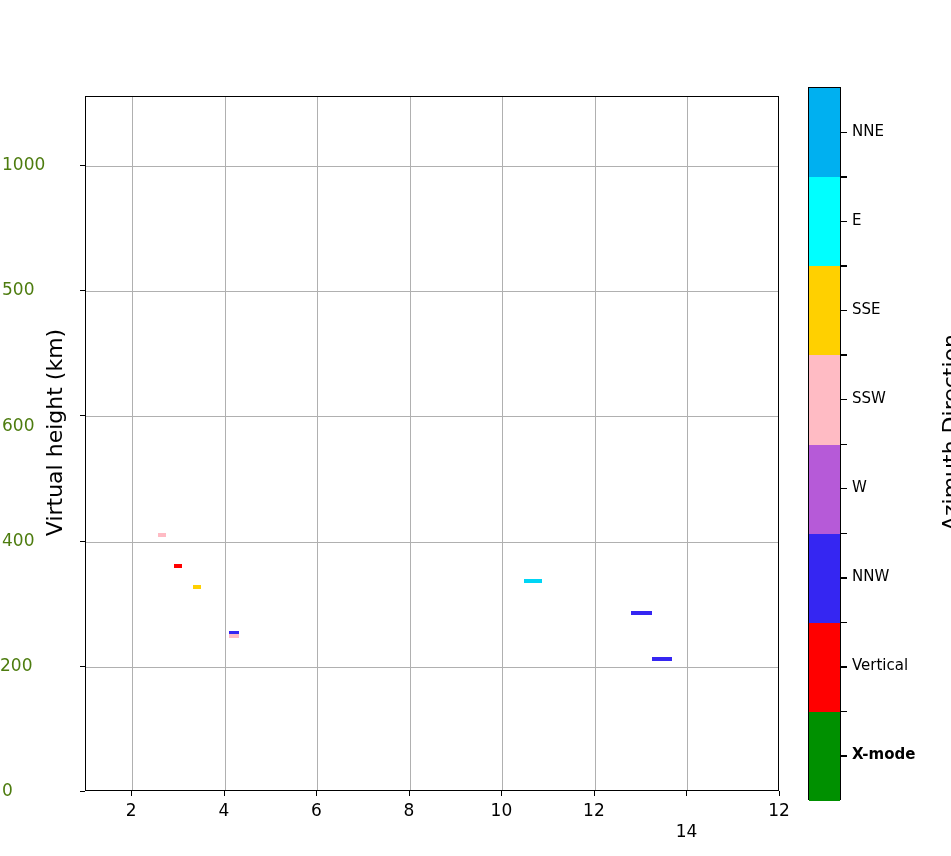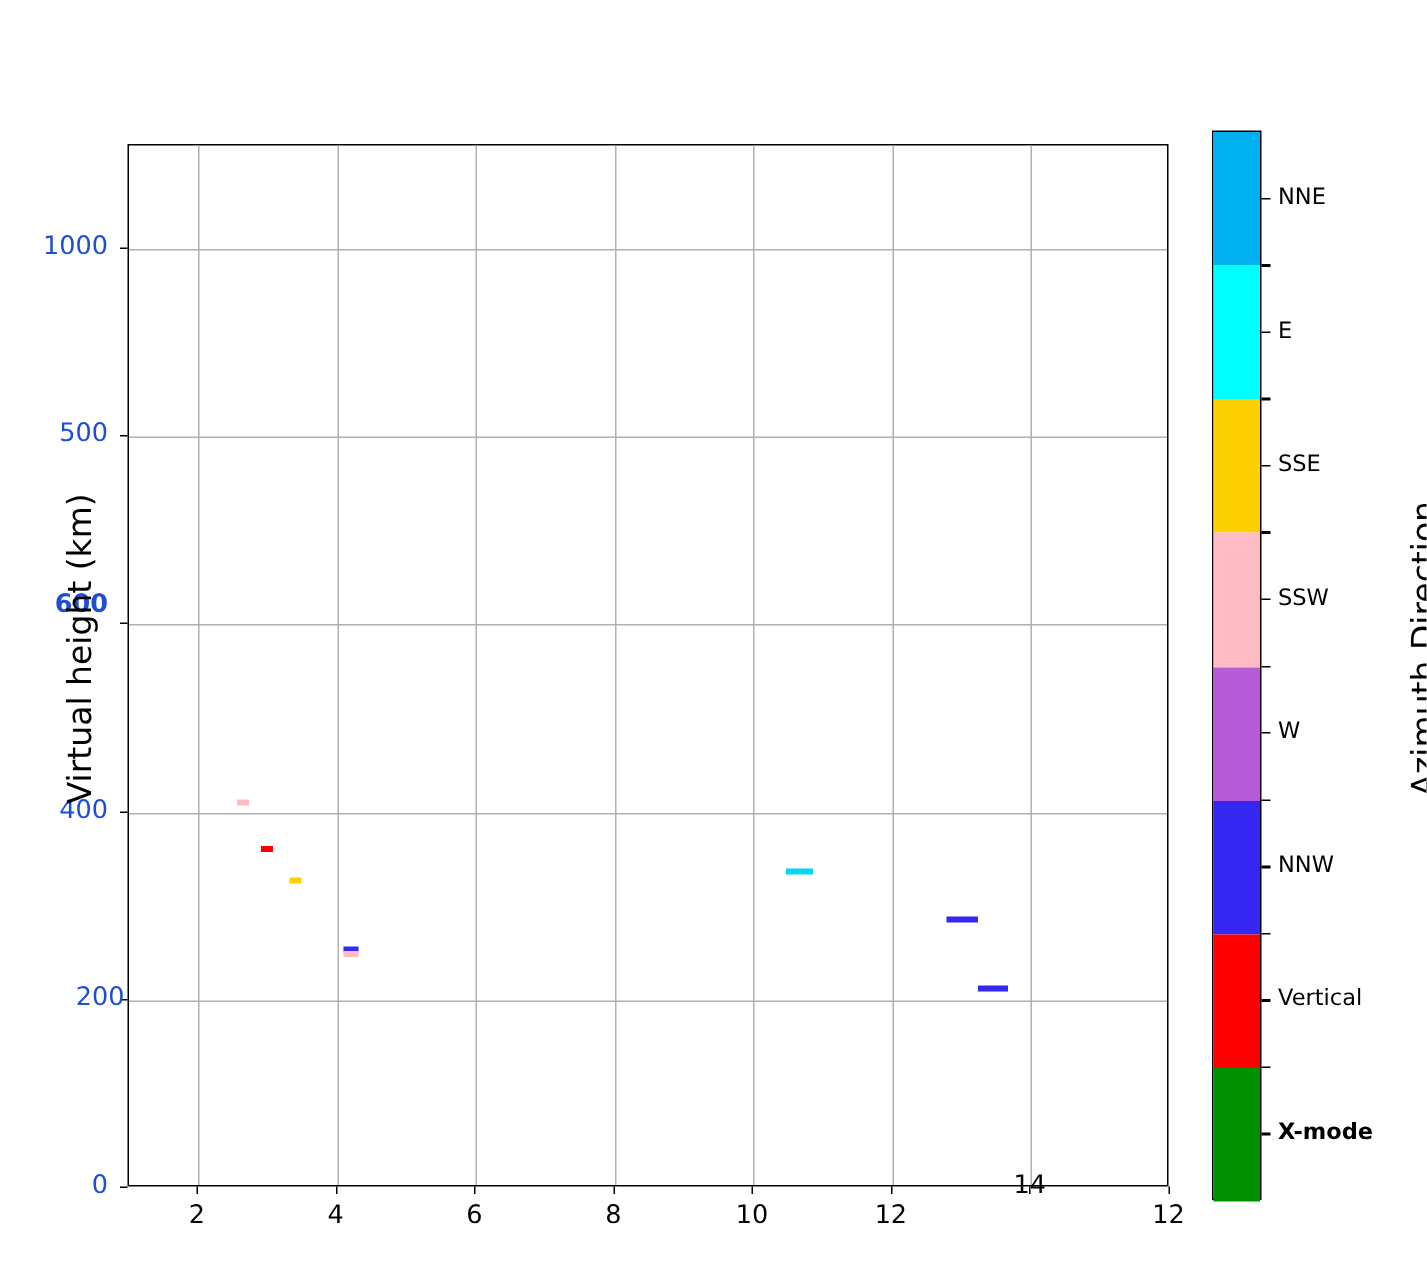--- a/index.html
+++ b/index.html
@@ -88,22 +88,21 @@
     position: absolute;
     font-size: 17px;
     color: #000000;
     text-align: center;
     width: 60px;
     white-space: nowrap;
   }
   .ticklabel-y {
     position: absolute;
     font-size: 17px;
-    color: #1d4ed8;
-    text-align: right;
+    color: #4d7c0f;
     width: 70px;
     white-space: nowrap;
   }
 
   
   #xlabel {
     position: absolute;
     left: 85px;
     top: 818px;
     width: 694px;
@@ -205,31 +204,31 @@
       <div class="ticklabel-x" style="left: 193.8px; top: 800px;">4</div>
       <div class="tick-x" style="left: 316.333px; top: 791px;"></div>
       <div class="ticklabel-x" style="left: 286.333px; top: 800px;">6</div>
       <div class="tick-x" style="left: 408.867px; top: 791px;"></div>
       <div class="ticklabel-x" style="left: 378.867px; top: 800px;">8</div>
       <div class="tick-x" style="left: 501.4px; top: 791px;"></div>
       <div class="ticklabel-x" style="left: 471.4px; top: 800px;">10</div>
       <div class="tick-x" style="left: 593.933px; top: 791px;"></div>
       <div class="ticklabel-x" style="left: 563.933px; top: 800px;">12</div>
       <div class="tick-x" style="left: 686.467px; top: 791px;"></div>
-      <div class="ticklabel-x" style="left: 656.467px; top: 780px;">14</div>
+      <div class="ticklabel-x" style="left: 656.467px; top: 821px;">14</div>
       <div class="tick-x" style="left: 779px; top: 791px;"></div>
       <div class="ticklabel-x" style="left: 749px; top: 800px;">12</div>
       <div class="tick-y" style="left: 80px; top: 791px;"></div>
       <div class="ticklabel-y" style="left: 2px; top: 780px;">0</div>
       <div class="tick-y" style="left: 80px; top: 665.775px;"></div>
-      <div class="ticklabel-y" style="left: 13px; top: 654.775px;">200</div>
+      <div class="ticklabel-y" style="left: 0; top: 654.775px;">200</div>
       <div class="tick-y" style="left: 80px; top: 540.55px;"></div>
       <div class="ticklabel-y" style="left: 2px; top: 529.55px;">400</div>
       <div class="tick-y" style="left: 80px; top: 415.324px;"></div>
-      <div class="ticklabel-y" style="left: 2px; top: 393px; font-weight: bold;">600</div>
+      <div class="ticklabel-y" style="left: 2px; top: 415px;">600</div>
       <div class="tick-y" style="left: 80px; top: 290.099px;"></div>
       <div class="ticklabel-y" style="left: 2px; top: 279.099px;">500</div>
       <div class="tick-y" style="left: 80px; top: 164.874px;"></div>
       <div class="ticklabel-y" style="left: 2px; top: 153.874px;">1000</div>
     </div>
 
   <div id="ylabel">Virtual height (km)</div>
 
   <div id="colorbar">
       <div class="cbar-seg" style="top: 0px; height: 89.125px; background: rgb(0, 176, 240);"></div>

